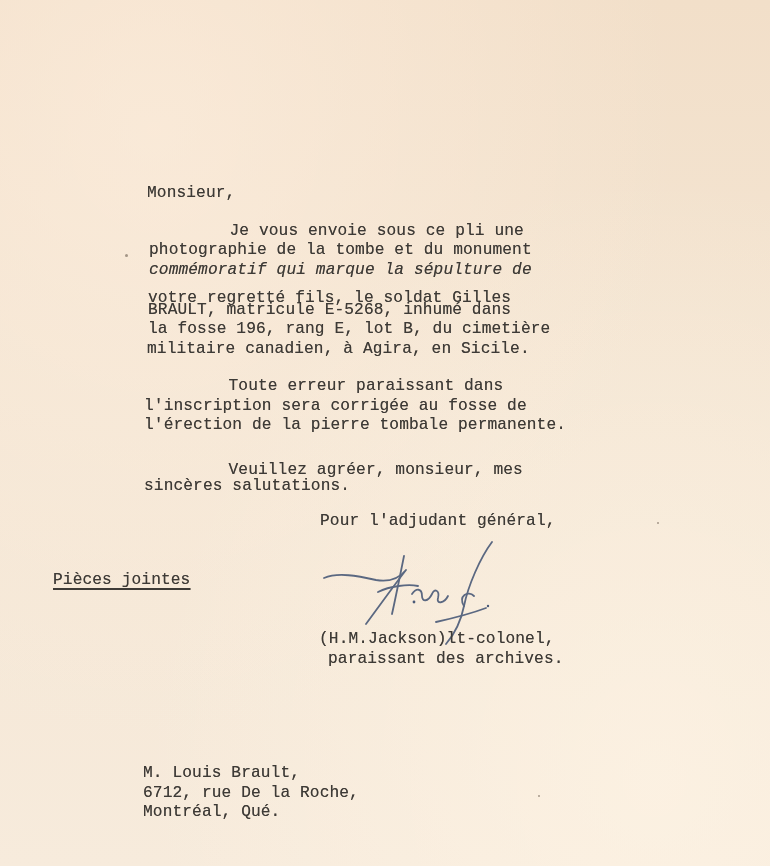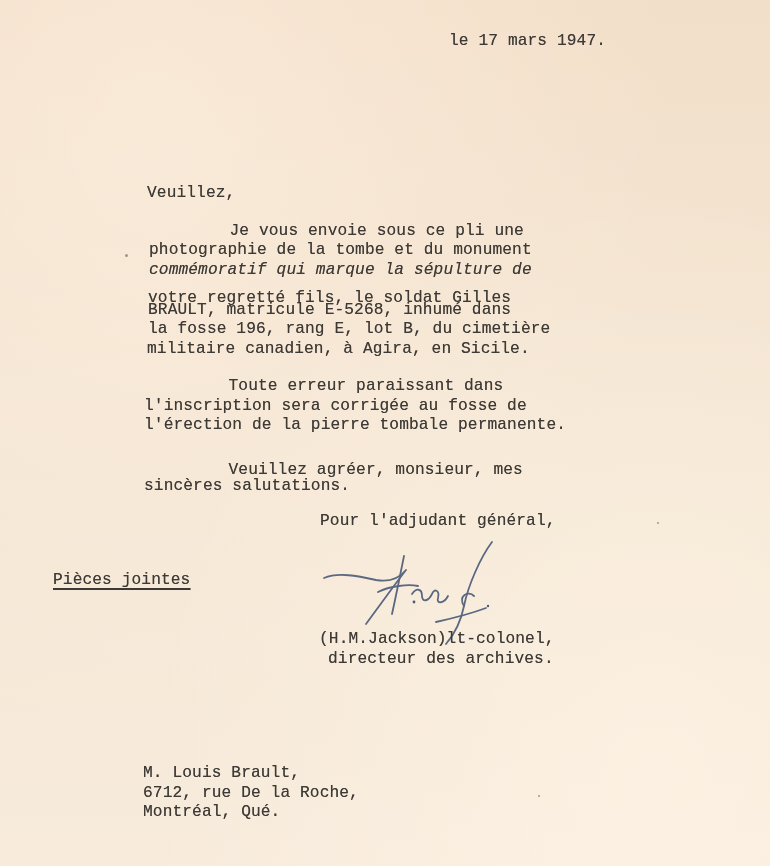--- a/index.html
+++ b/index.html
@@ -50,23 +50,22 @@
       top: 536px;
       width: 190px;
       height: 110px;
     }
   </style>
 </head>
 <body>
 
 <div class="page">
 
-  <div class="line" style="left:449px; top:32px;">le 17 mars 1947.</div>
 
-  <div class="line" style="left:147px; top:184px;">Veuillez,</div>
+  <div class="line" style="left:147px; top:184px;">Monsieur,</div>
 
   <div>
     <div class="line" style="left:151px; top:222px;">        Je vous envoie sous ce pli une</div>
     <div class="line" style="left:149px; top:241px;">photographie de la tombe et du monument</div>
     <div class="line" style="left:149px; top:261px;font-style:italic;">commémoratif qui marque la sépulture de</div>
     <div class="line" style="left:148px; top:281px;margin-top:8px;">votre regretté fils, le soldat Gilles</div>
     <div class="line" style="left:148px; top:301px;">BRAULT, matricule E-5268, inhumé dans</div>
     <div class="line" style="left:148px; top:320px;">la fosse 196, rang E, lot B, du cimetière</div>
     <div class="line" style="left:147px; top:340px;">militaire canadien, à Agira, en Sicile.</div>
   </div>
@@ -94,21 +93,21 @@
       <path d="M94 58 C 98 52, 104 52, 104 60 C 104 66, 110 66, 114 58 C 116 52, 122 54, 120 62 C 118 68, 126 68, 130 60"></path>
       <path d="M174 6 C 162 22, 150 50, 146 70 C 144 80, 140 94, 128 108"></path>
       <path d="M146 70 C 140 60, 150 54, 156 60"></path>
       <path d="M118 86 C 136 82, 152 78, 168 72"></path>
     </g>
     <circle cx="96" cy="66" r="1.4" fill="#4a5a78"></circle>
     <circle cx="170" cy="70" r="1.2" fill="#4a5a78"></circle>
   </svg>
 
   <div class="line" style="left:319px; top:630px;">(H.M.Jackson)lt-colonel,</div>
-  <div class="line" style="left:328px; top:650px;">directeur des archives.</div>
+  <div class="line" style="left:328px; top:650px;">paraissant des archives.</div>
 
   <div>
     <div class="line" style="left:143px; top:764px;">M. Louis Brault,</div>
     <div class="line" style="left:143px; top:784px;">6712, rue De la Roche,</div>
     <div class="line" style="left:143px; top:803px;">Montréal, Qué.</div>
   </div>
 
   <span class="speck" style="left:125px; top:254px;"></span>
   <span class="speck" style="left:657px; top:522px; width:2px; height:2px;"></span>
   <span class="speck" style="left:538px; top:795px; width:2px; height:2px;"></span>

